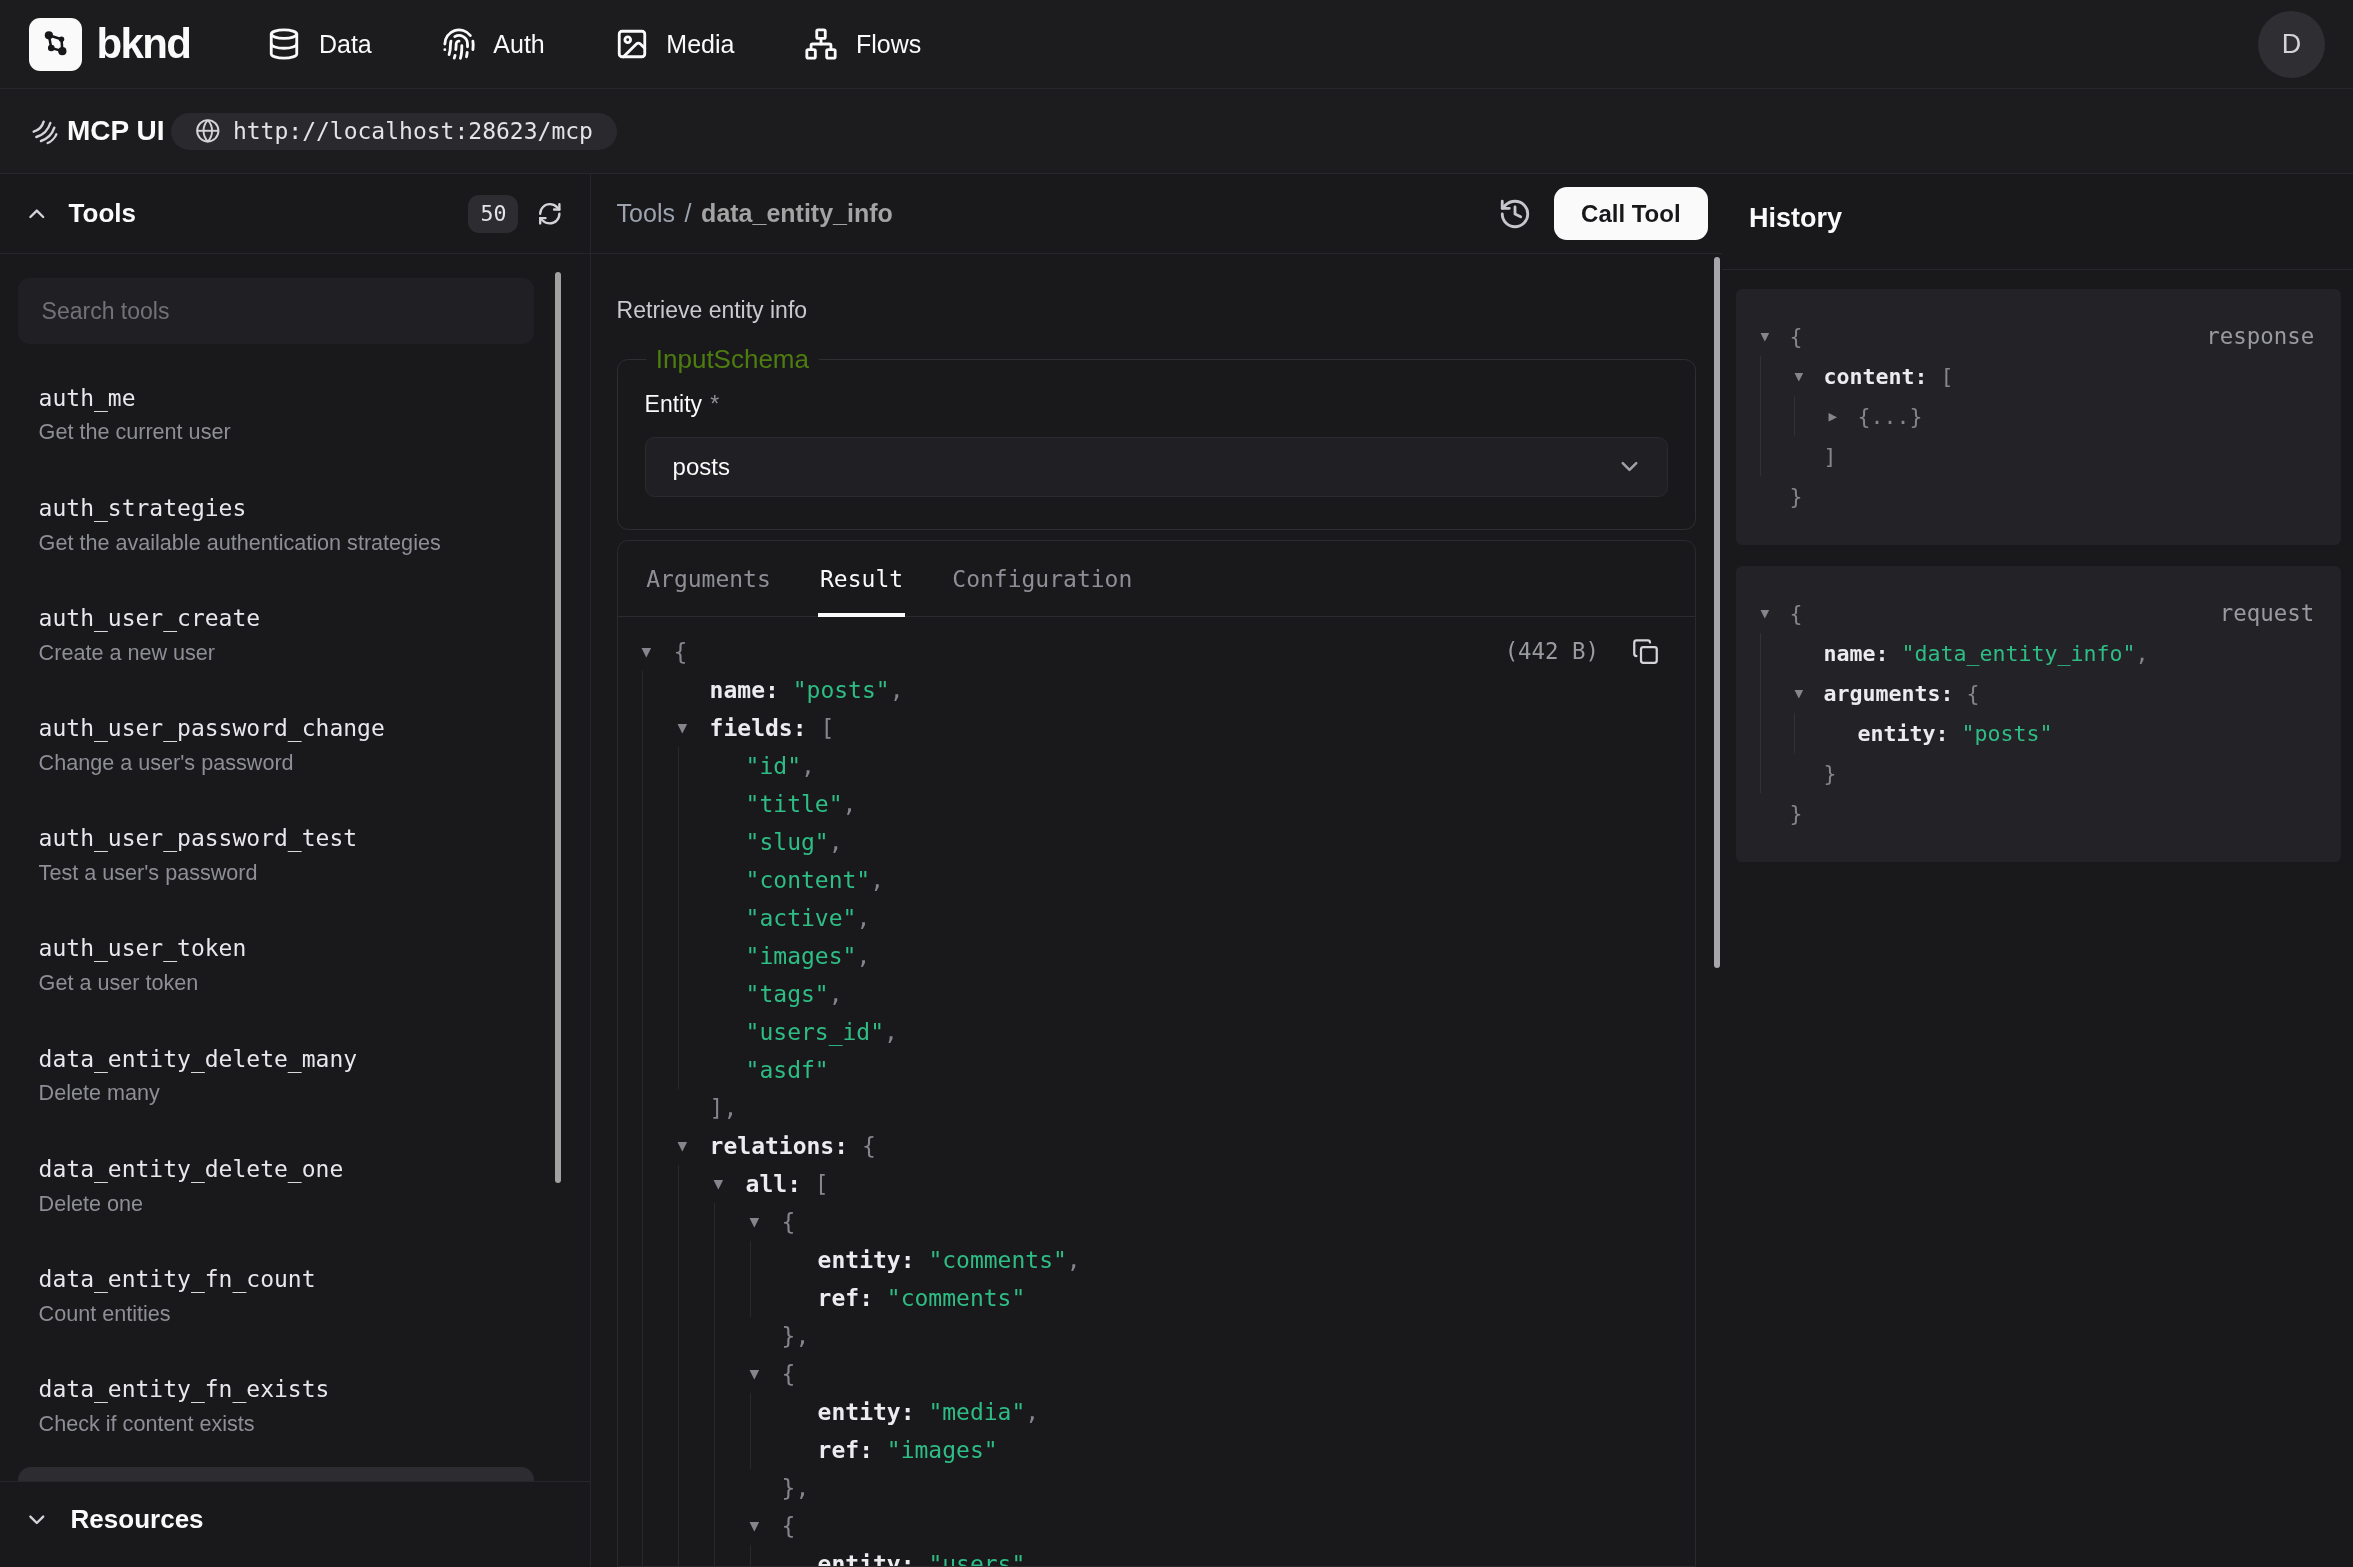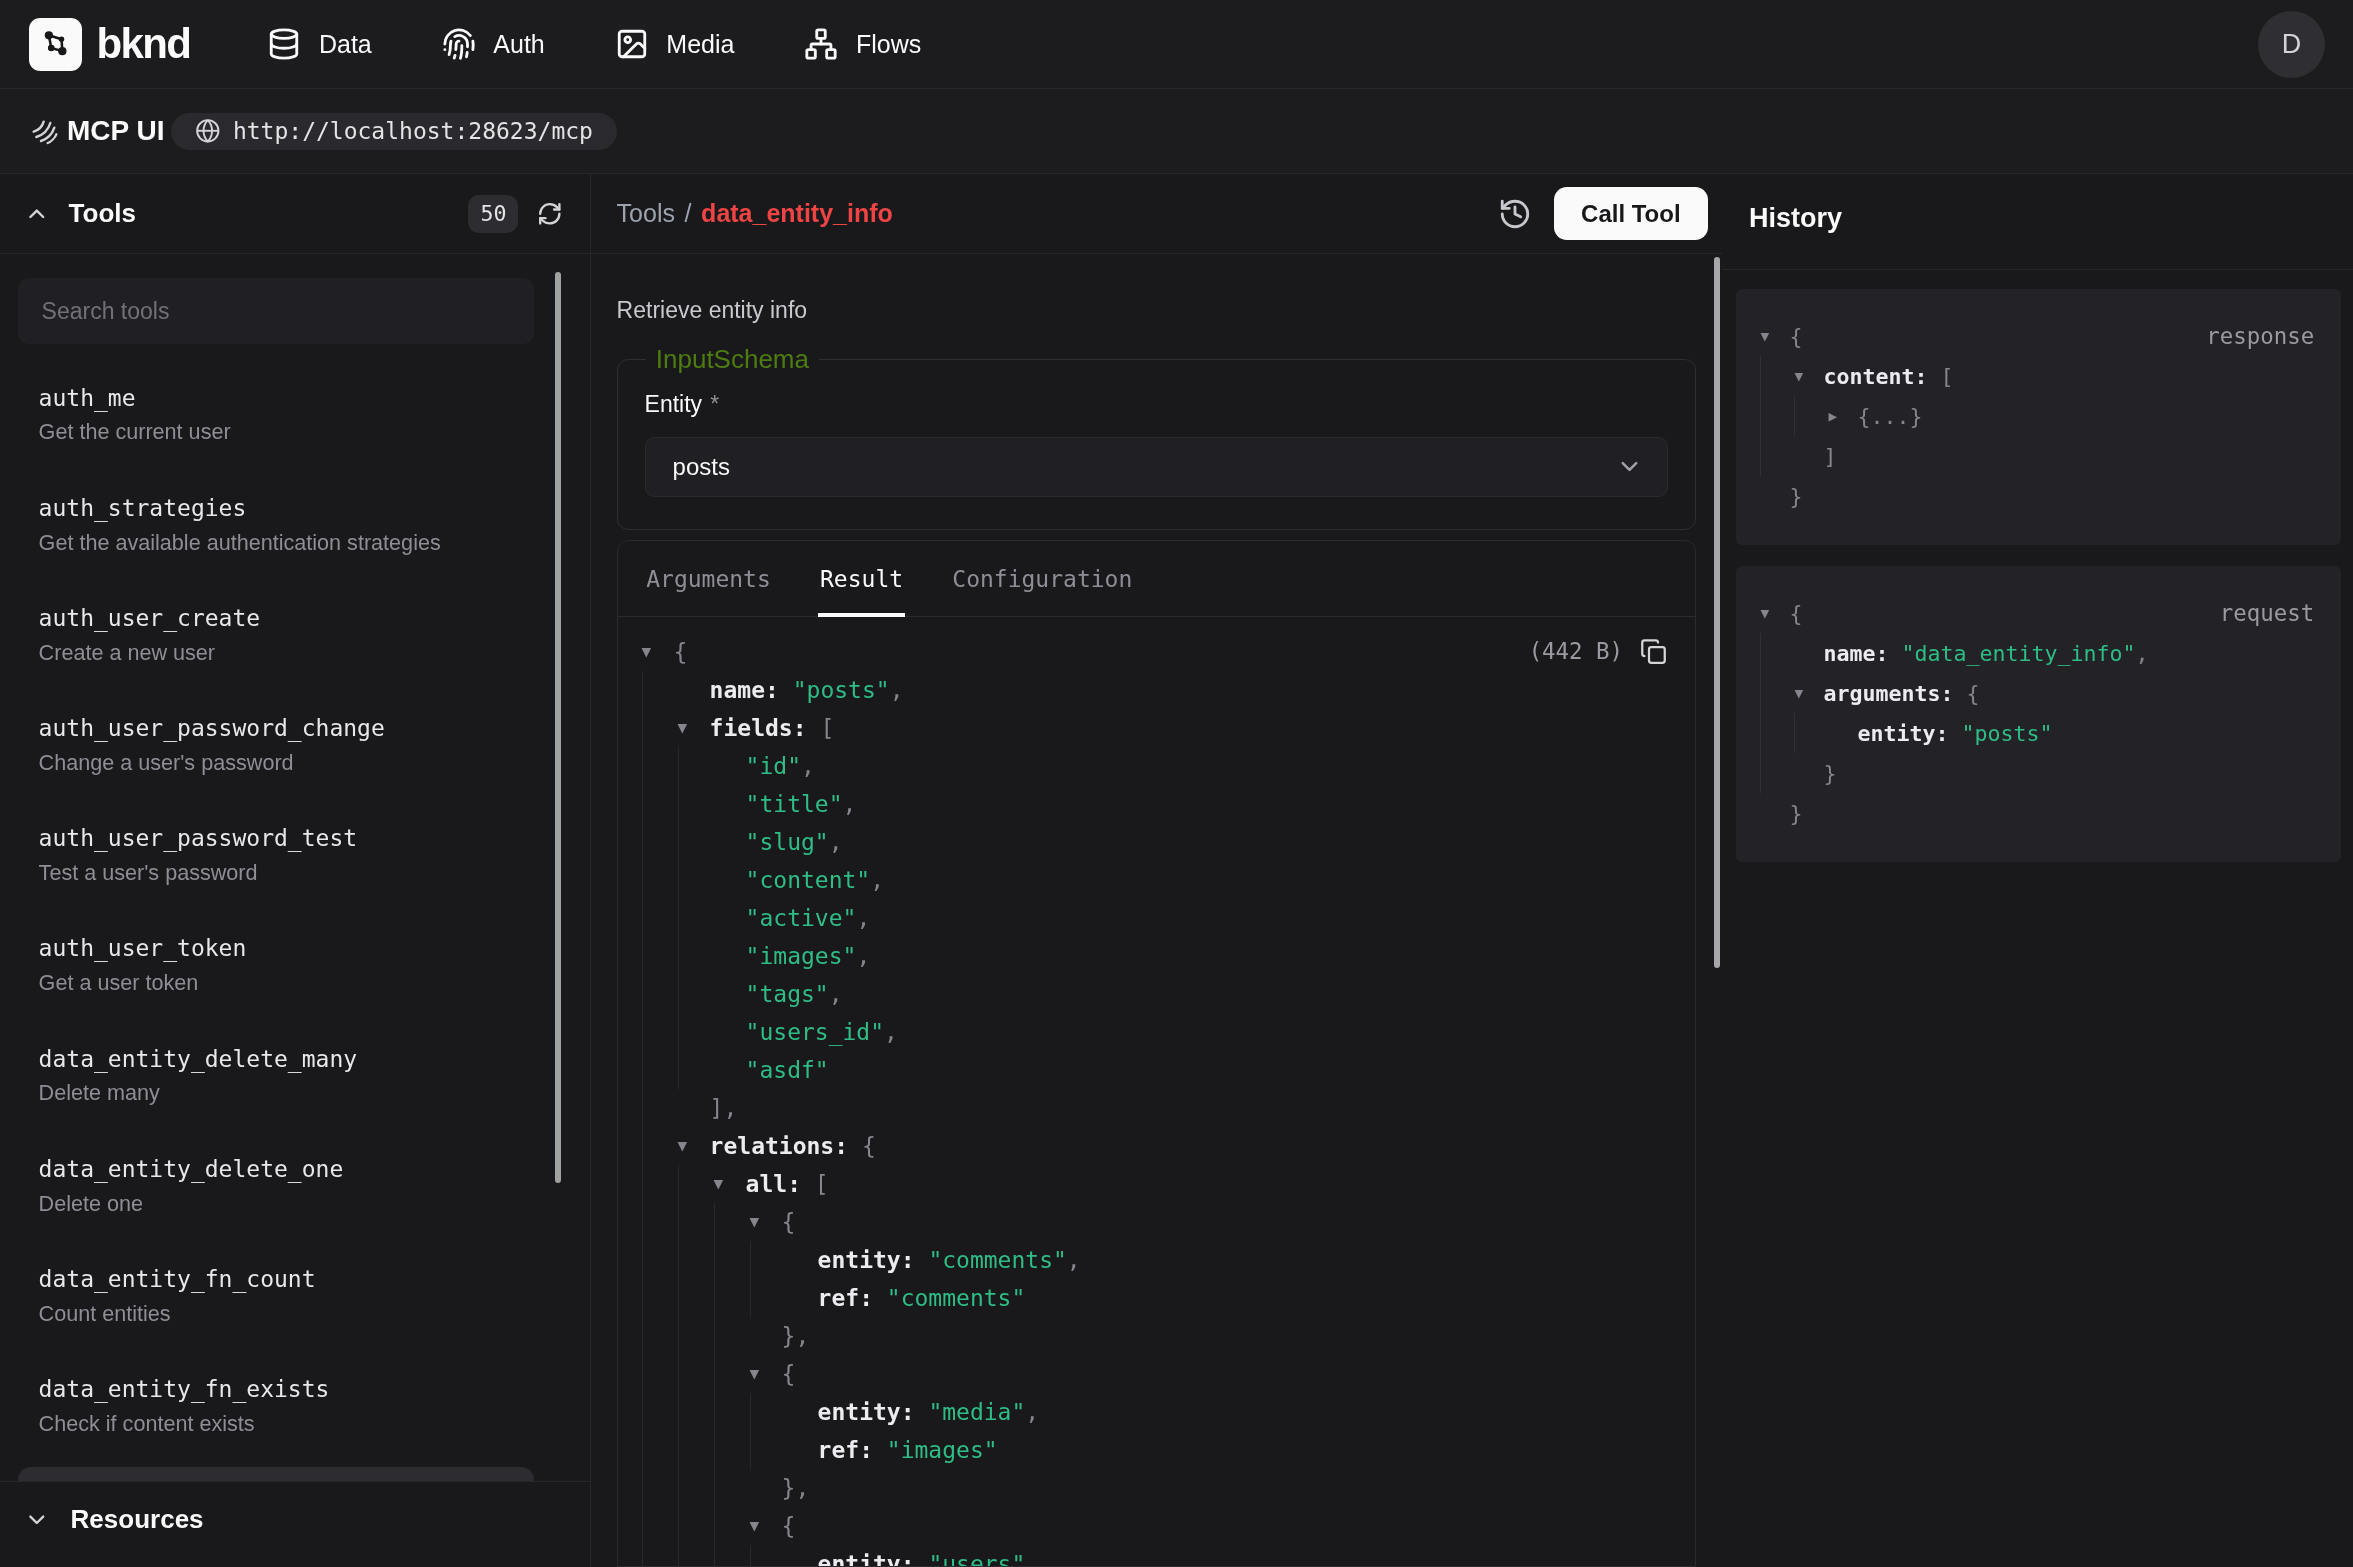--- a/index.html
+++ b/index.html
@@ -86,21 +86,21 @@
 
   
   .main { flex:1 1 auto; display:flex; flex-direction:column; min-width:0; position:relative; }
   .main-header {
     height:80px; border-bottom:1.6px solid #27272b; flex:0 0 auto;
     display:flex; align-items:center; padding:0 8px 0 25.6px;
   }
   .crumb { font-size:25px; }
   .crumb-root { color:#9ca3af; cursor:pointer; }
   .crumb-sep { color:#9ca3af; margin:0 9.6px; }
-  .crumb-cur { color:#ef4444; font-weight:700; }
+  .crumb-cur { color:#a3a3a3; font-weight:700; }
   .hdr-actions { margin-left:auto; display:flex; align-items:center; gap:22.4px; padding-right:6.4px; }
   .history-btn { cursor:pointer; display:flex; }
   .history-btn svg { width:34px; height:34px; stroke:#c6c6cc; fill:none; stroke-width:2; stroke-linecap:round; stroke-linejoin:round; display:block; }
   .call-tool {
     height:53px; background:#fafafa; color:#18181b; border:none; border-radius:12.8px;
     font-size:24px; font-weight:600; padding:0 27px; cursor:pointer;
     font-family:"Liberation Sans", sans-serif;
   }
 
   .main-body { flex:1 1 auto; overflow:hidden; padding:42px 26px 0 25.6px; display:flex; flex-direction:column; }
@@ -122,21 +122,21 @@
 
   .tabbox { margin-top:9.6px; flex:1 1 auto; border:1.6px solid #2a2a2f; border-radius:11.2px 11.2px 0 0; overflow:hidden; display:flex; flex-direction:column; }
   .tabs { display:flex; gap:46px; padding:0 27px; border-bottom:1.6px solid #2a2a2f; flex:0 0 auto; }
   .tab {
     font-family:"DejaVu Sans Mono", monospace; font-size:23px; color:#8e8e96;
     padding:25.6px 1.6px 21px 1.6px; cursor:pointer; border-bottom:4px solid transparent; margin-bottom:-1.6px;
   }
   .tab.active { color:#fafafa; border-bottom-color:#fafafa; }
 
   .json-panel { position:relative; flex:1 1 auto; padding:16px 32px 0 24px; overflow:hidden; }
-  .json-meta { position:absolute; top:21px; right:28px; display:flex; align-items:center; gap:17px; }
+  .json-meta { position:absolute; top:21px; right:36px; display:flex; align-items:center; gap:33px; }
   .json-size { font-family:"DejaVu Sans Mono", monospace; font-size:22.4px; color:#9a9aa2; }
   .copy-btn { cursor:pointer; display:flex; }
   .copy-btn svg { width:27px; height:27px; stroke:#d4d4d8; fill:none; stroke-width:2; stroke-linecap:round; stroke-linejoin:round; display:block; }
 
   .jtree { font-family:"DejaVu Sans Mono", monospace; font-size:23px; }
   .jline { display:flex; align-items:center; height:38px; white-space:pre; }
   .ind { display:inline-block; width:36px; height:100%; border-left:0.8px solid rgba(255,255,255,0.07); flex:0 0 auto; }
   .mk { display:inline-block; width:32px; flex:0 0 auto; font-size:16px; color:#85858d; }
   .sg-k { color:#ececf0; font-weight:700; }
   .sg-s { color:#2ebd85; }

